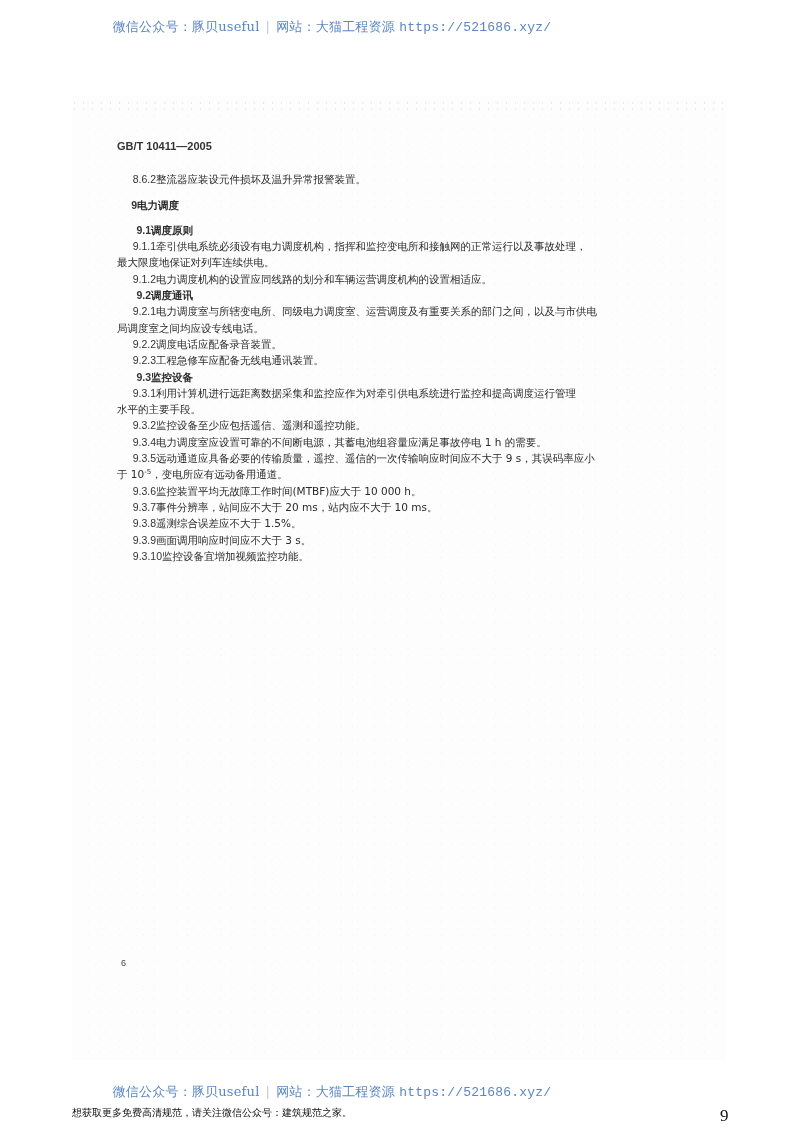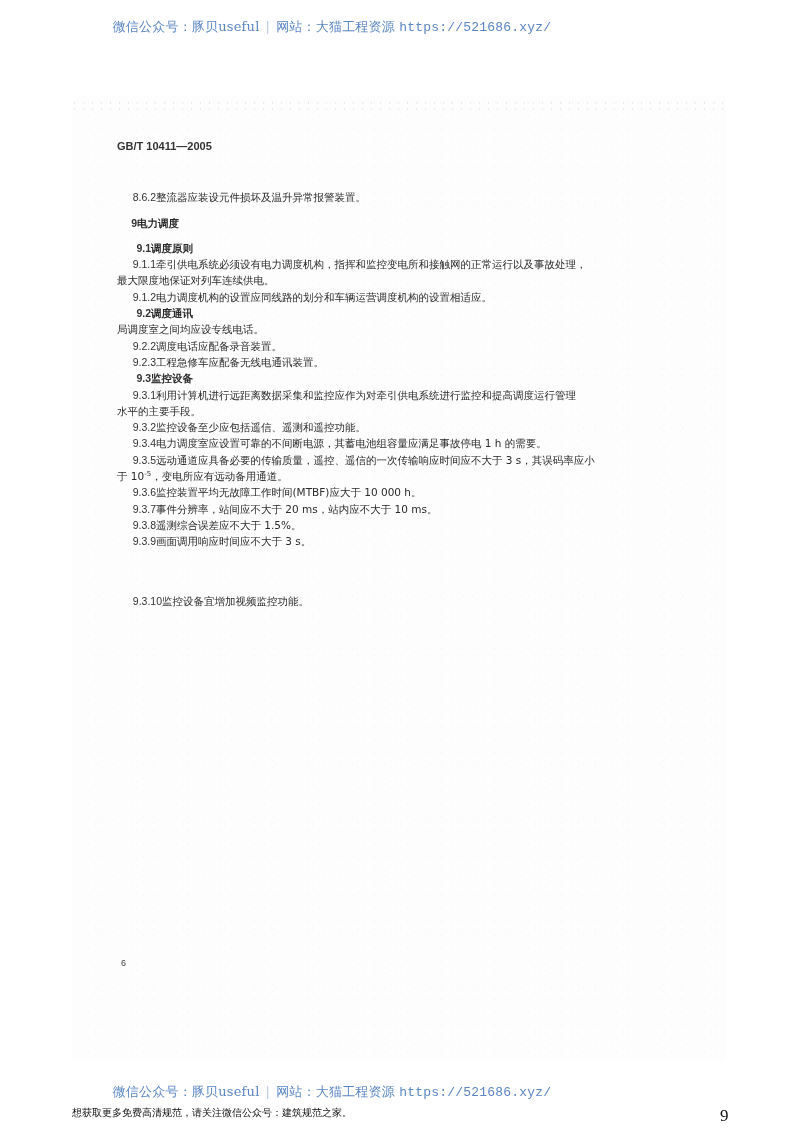--- a/index.html
+++ b/index.html
@@ -66,33 +66,33 @@
       width: 560px;
       font-size: 10.5px;
       line-height: 16.3px;
       color: #2a2a2a;
     }
     .std-code {
       font-family: "Liberation Sans", sans-serif;
       font-weight: bold;
       font-size: 11px;
       color: #333;
-      margin-bottom: 35px;
+      margin-bottom: 17px;
     }
     .line {
       white-space: nowrap;
     }
     .num {
       font-family: "Liberation Sans", sans-serif;
       display: inline-block;
       color: #333;
       text-align: right;
     }
     .n-l3 { width: 39px; }
-    .n-l4 { width: 45px; margin-top: 43px; }
+    .n-l4 { width: 45px; }
     .n-l2 { width: 34px; }
     .n-l1 { width: 20px; }
     .heading-txt {
       font-weight: bold;
     }
     .gap-med { height: 9px; }
     sup { font-size: 7px; line-height: 0; }
 
     .page-number {
       position: absolute;
@@ -154,20 +154,23 @@
   <div class="line">最大限度地保证对列车连续供电。</div>
 
   <div class="line">
     <span class="num n-l3">9.1.2</span><span>电力调度机构的设置应同线路的划分和车辆运营调度机构的设置相适应。</span>
   </div>
 
   <div class="line heading-txt">
     <span class="num n-l2">9.2</span><span>调度通讯</span>
   </div>
 
+  <div class="line">
+    <span class="num n-l3">9.2.1</span><span>电力调度室与所辖变电所、同级电力调度室、运营调度及有重要关系的部门之间，以及与市供电</span>
+  </div>
   <div class="line">局调度室之间均应设专线电话。</div>
 
   <div class="line">
     <span class="num n-l3">9.2.2</span><span>调度电话应配备录音装置。</span>
   </div>
 
   <div class="line">
     <span class="num n-l3">9.2.3</span><span>工程急修车应配备无线电通讯装置。</span>
   </div>
 
@@ -183,21 +186,21 @@
   <div class="line">
     <span class="num n-l3">9.3.2</span><span>监控设备至少应包括遥信、遥测和遥控功能。</span>
   </div>
 
 
   <div class="line">
     <span class="num n-l3">9.3.4</span><span>电力调度室应设置可靠的不间断电源，其蓄电池组容量应满足事故停电 1 h 的需要。</span>
   </div>
 
   <div class="line">
-    <span class="num n-l3">9.3.5</span><span>远动通道应具备必要的传输质量，遥控、遥信的一次传输响应时间应不大于 3 s，其误码率应小</span>
+    <span class="num n-l3">9.3.5</span><span>远动通道应具备必要的传输质量，遥控、遥信的一次传输响应时间应不大于 9 s，其误码率应小</span>
   </div>
   <div class="line">
     <span>于 10</span><sup>-5</sup><span>，变电所应有远动备用通道。</span>
   </div>
 
   <div class="line">
     <span class="num n-l3">9.3.6</span><span>监控装置平均无故障工作时间(MTBF)应大于 10 000 h。</span>
   </div>
 
   <div class="line">

